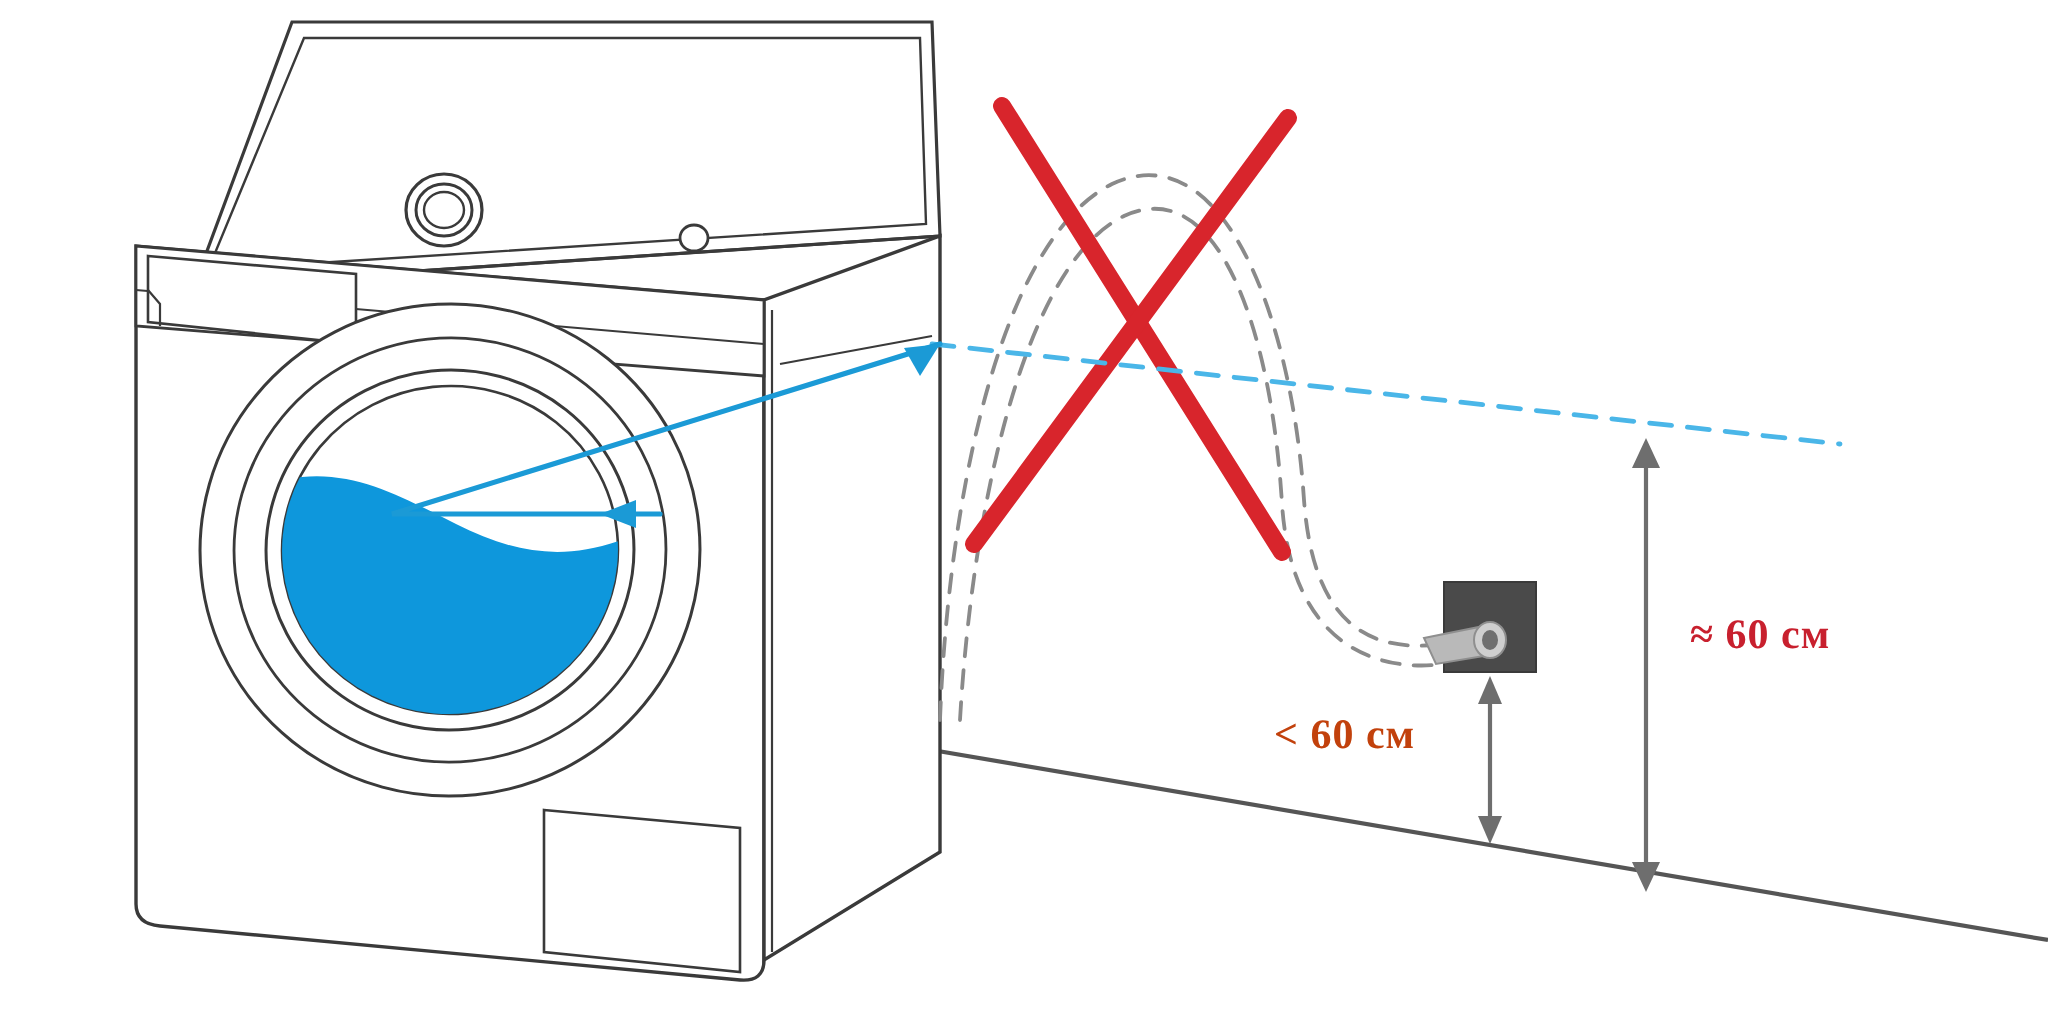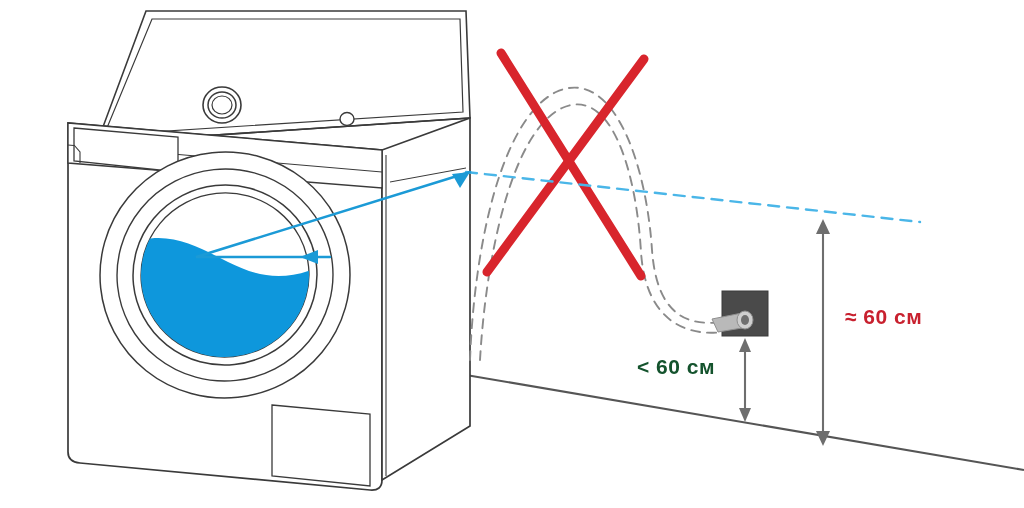--- a/index.html
+++ b/index.html
@@ -1,19 +1,19 @@
 <!DOCTYPE html>
 <html><head>
 <meta charset="utf-8">
 <style>
   html,body{margin:0;padding:0;background:#ffffff;}
   body{font-family:"Liberation Sans",sans-serif;}
   #stage{position:relative;width:1024px;height:508px;background:#ffffff;overflow:hidden;}
   #scene{position:absolute;left:0;top:0;width:1024px;height:508px;}
-  .dim-label{position:absolute;font-family:Liberation Sans, sans-serif;font-weight:bold;white-space:nowrap;}
+  .dim-label{position:absolute;font-family:Liberation Serif, serif;font-weight:bold;white-space:nowrap;}
   #label-outlet-height{left:637px;top:355px;font-size:21px;letter-spacing:.5px;}
   #label-loop-height{left:845px;top:305px;font-size:21px;letter-spacing:.5px;}
 </style>
 </head>
 <body>
 
 <div id="stage">
 
   <svg id="scene" viewBox="0 0 1024 508" xmlns="http://www.w3.org/2000/svg">
 
@@ -114,17 +114,17 @@
     </g>
 
     <g stroke="#6e6e6e" stroke-width="2.1" fill="none">
       <path d="M 823 227 L 823 438"></path>
       <polygon points="823,219 816,234 830,234" fill="#6e6e6e" stroke="none"></polygon>
       <polygon points="823,446 816,431 830,431" fill="#6e6e6e" stroke="none"></polygon>
     </g>
 
   </svg>
 
-  <div class="dim-label" id="label-outlet-height" style="color:#14532d;">&lt; 60 см</div>
+  <div class="dim-label" id="label-outlet-height" style="color:#c2410c;">&lt; 60 см</div>
 
   <div class="dim-label" id="label-loop-height" style="color:#c8202e;">≈ 60 см</div>
 
 </div>
 
 </body></html>

